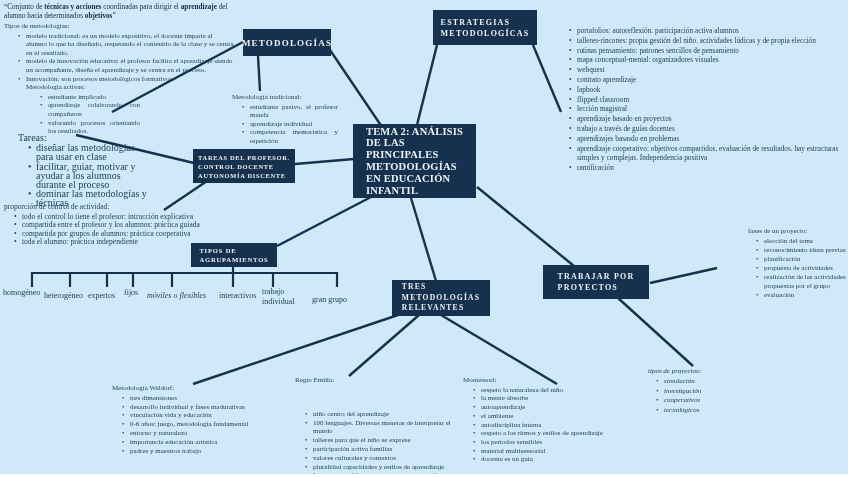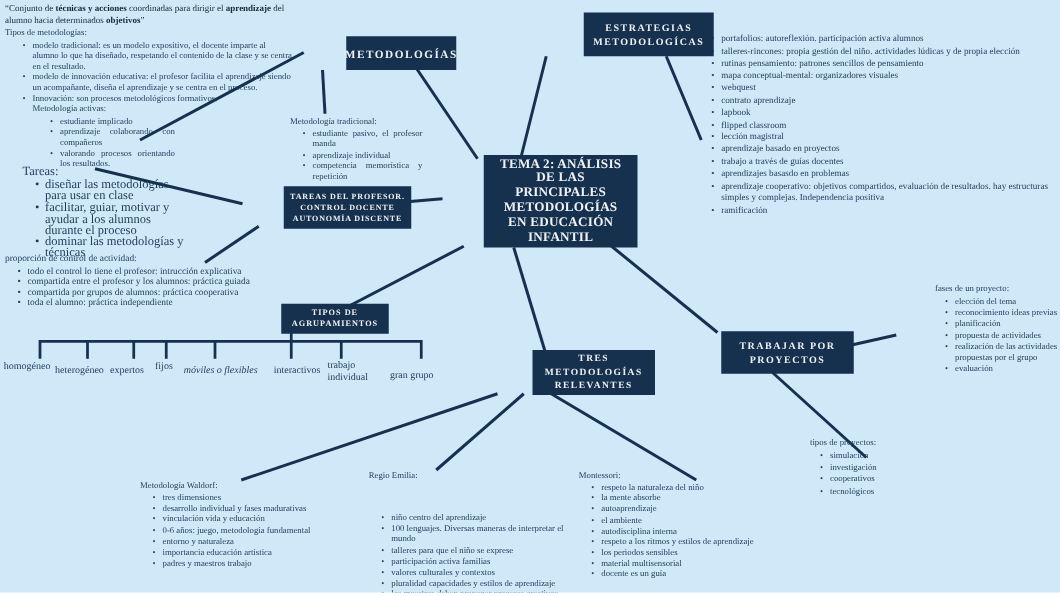--- a/index.html
+++ b/index.html
@@ -5,22 +5,22 @@
   :root{
     --bg:#cfe9f8; --node:#16314d; --node-text:#edf2f7; --text:#1d3a57; --line:#16314d;
   }
   html,body{margin:0;padding:0;}
   body{font-family:"Liberation Serif","DejaVu Serif",serif;}
   .canvas{position:relative;width:848px;height:474px;background:var(--bg);overflow:hidden;}
   svg.links{position:absolute;left:0;top:0;pointer-events:none;}
   svg.links line,svg.links polyline{stroke:var(--line);fill:none;}
 
   .node{position:absolute;background:var(--node);color:var(--node-text);
-    display:flex;align-items:center;justify-content:center;text-align:center;
-    font-weight:bold;letter-spacing:1.2px;white-space:pre-line;z-index:3;margin-left:34px;}
+    display:flex;align-items:center;justify-content:center;text-align:left;
+    font-weight:bold;letter-spacing:1.2px;white-space:pre-line;z-index:3;}
   .block{position:absolute;color:var(--text);font-size:7px;line-height:8.6px;z-index:2;}
   .block .hd{margin:0 0 0 0;}
   ul.bl{margin:1px 0 0 0;padding:0 0 0 14px;list-style:none;}
   ul.bl li{position:relative;padding-left:8px;}
   ul.bl li::before{content:"\2022";position:absolute;left:0;top:0;}
   .just li{text-align:justify;}
   .quote{position:absolute;color:#122a40;z-index:2;}
   .lbl{position:absolute;color:var(--text);z-index:2;}
 </style>
 </head>
@@ -131,21 +131,21 @@
     <ul class="bl" style="padding-left:8px;">
         <li>elección del tema</li>
         <li>reconocimiento ideas previas</li>
         <li>planificación</li>
         <li>propuesta de actividades</li>
         <li>realización de las actividades propuestas por el grupo</li>
         <li>evaluación</li>
       </ul>
   </div>
 
-  <div class="block" style="left:648px;top:350px;width:110px;line-height:9.4px;">
+  <div class="block" style="left:648px;top:367px;width:110px;line-height:9.4px;font-style:italic;">
     <div class="hd">tipos de proyectos:</div>
     <ul class="bl" style="padding-left:8px;">
         <li>simulación</li>
         <li>investigación</li>
         <li>cooperativos</li>
         <li>tecnológicos</li>
       </ul>
   </div>
 
   <div class="block" style="left:112px;top:384px;width:175px;line-height:8.8px;">

